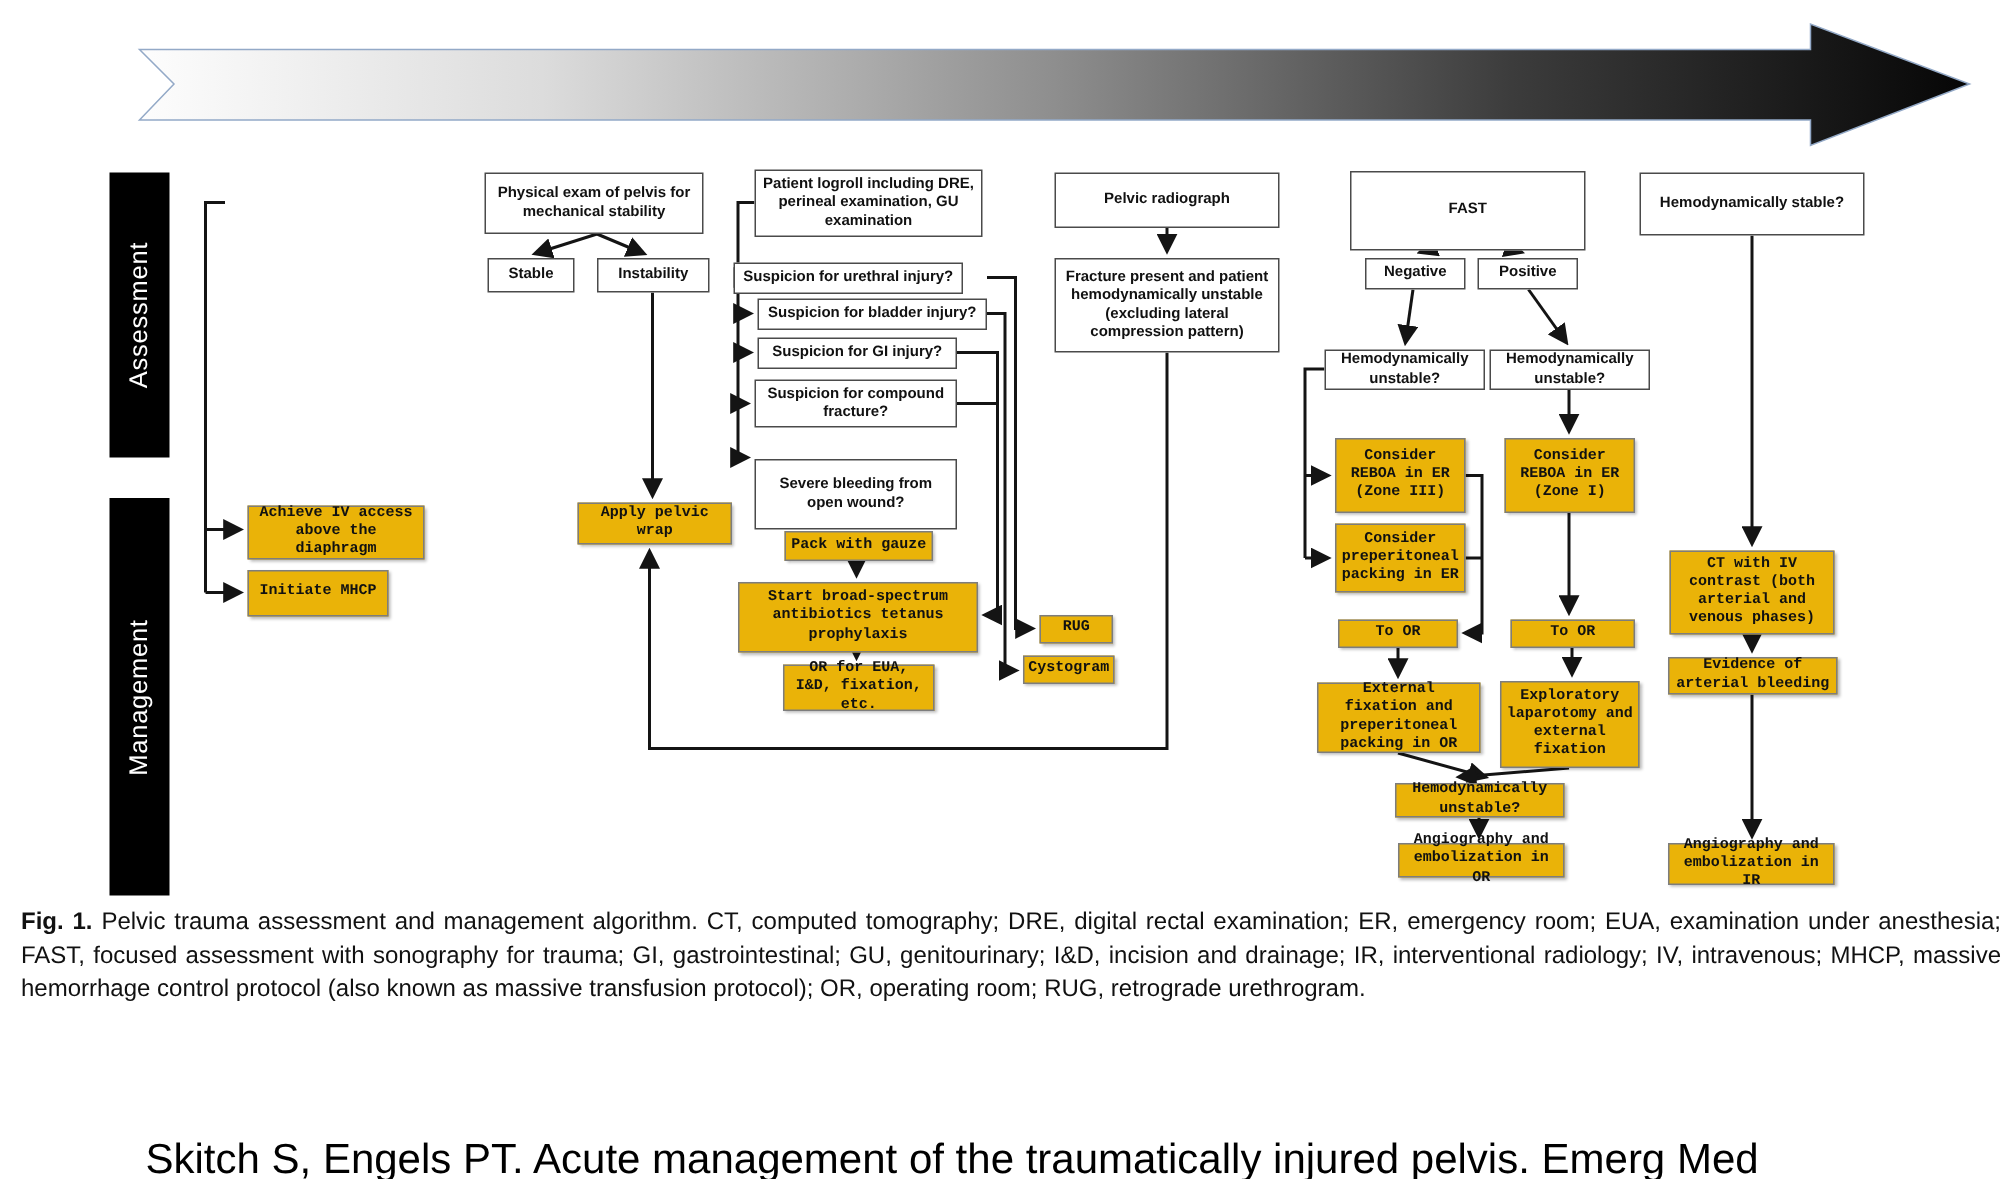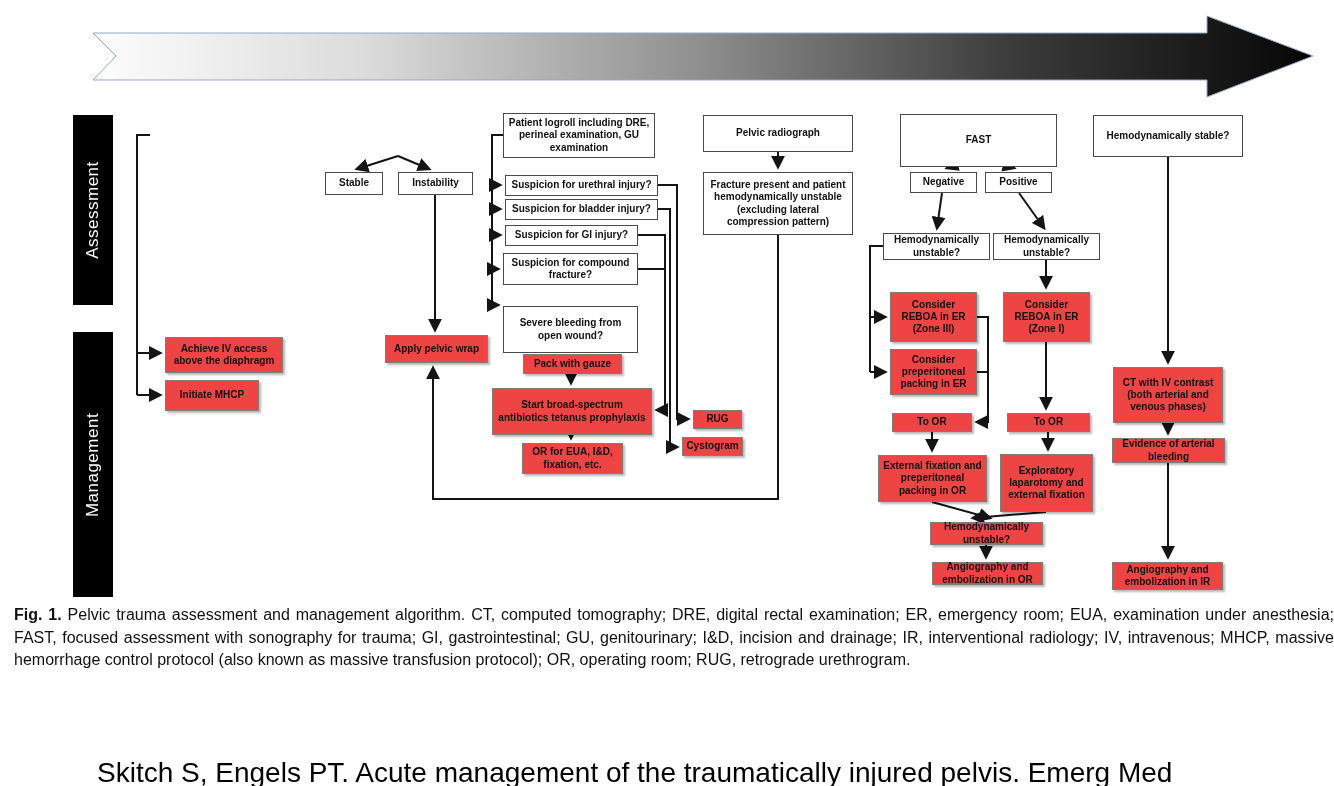--- a/index.html
+++ b/index.html
@@ -3,21 +3,21 @@
 <meta charset="utf-8">
 <style>
   html,body{margin:0;padding:0;background:#ffffff;}
   #page{position:relative;width:1334px;height:786px;background:#ffffff;overflow:hidden;
         font-family:"Liberation Sans",sans-serif;}
   #edges{position:absolute;left:0;top:0;z-index:1;}
   .node{position:absolute;z-index:2;display:flex;align-items:center;justify-content:center;
         text-align:center;font-size:10px;font-weight:600;line-height:1.22;color:#111;
         padding:1px 3px;box-sizing:border-box;}
   .node.w{background:#ffffff;border:1.5px solid #4a4a4a;}
-  .node.g{background:#ef4444;border:1.5px solid #7d7d7d;box-shadow:1.5px 1.5px 2px rgba(0,0,0,.28);}
+  .node.g{background:#eab308;border:1.5px solid #7d7d7d;box-shadow:1.5px 1.5px 2px rgba(0,0,0,.28);font-family:Liberation Mono, monospace;}
   .sidebar{position:absolute;left:73px;width:40px;background:#000;z-index:2;
            display:flex;align-items:center;justify-content:center;}
   .sidebar span{transform:rotate(-90deg);white-space:nowrap;color:#fff;font-size:17px;
                 letter-spacing:.5px;}
   #banner-label{position:absolute;left:440px;top:42px;width:320px;text-align:center;z-index:3;
                 color:#f4f4f4;font-size:23px;}
   #caption{position:absolute;left:14px;top:604px;width:1320px;z-index:2;
            font-size:16px;line-height:1.42;color:#111;text-align:justify;}
   #caption b{font-weight:700;}
   #citation{position:absolute;left:97px;top:753px;width:1100px;z-index:2;
@@ -99,26 +99,27 @@
   <div class="sidebar" style="top:115px;height:190px;">
     <span>Assessment</span>
   </div>
   <div class="sidebar" style="top:332px;height:265px;">
     <span>Management</span>
   </div>
 
   <div class="node g" style="left:165px;top:337px;width:118px;height:36px">Achieve IV access above the diaphragm</div>
   <div class="node g" style="left:165px;top:380px;width:94px;height:31px">Initiate MHCP</div>
 
+  <div class="node w" style="left:323px;top:115px;width:146px;height:41px">Physical exam of pelvis for mechanical stability</div>
   <div class="node w" style="left:325px;top:172px;width:58px;height:23px">Stable</div>
   <div class="node w" style="left:398px;top:172px;width:75px;height:23px">Instability</div>
   <div class="node g" style="left:385px;top:335px;width:103px;height:28px">Apply pelvic wrap</div>
 
   <div class="node w" style="left:503px;top:113px;width:152px;height:45px">Patient logroll including DRE, perineal examination, GU examination</div>
-  <div class="node w" style="left:505px;top:175px;width:153px;height:21px">Suspicion for urethral injury?</div>
+  <div class="node w" style="left:489px;top:175px;width:153px;height:21px">Suspicion for urethral injury?</div>
   <div class="node w" style="left:505px;top:199px;width:153px;height:21px">Suspicion for bladder injury?</div>
   <div class="node w" style="left:505px;top:225px;width:133px;height:21px">Suspicion for GI injury?</div>
   <div class="node w" style="left:503px;top:253px;width:135px;height:32px">Suspicion for compound fracture?</div>
   <div class="node w" style="left:503px;top:306px;width:135px;height:47px">Severe bleeding from open wound?</div>
   <div class="node g" style="left:523px;top:354px;width:99px;height:20px">Pack with gauze</div>
   <div class="node g" style="left:492px;top:388px;width:160px;height:47px">Start broad-spectrum antibiotics tetanus prophylaxis</div>
   <div class="node g" style="left:522px;top:443px;width:101px;height:31px">OR for EUA, I&amp;D, fixation, etc.</div>
   <div class="node g" style="left:693px;top:410px;width:49px;height:19px">RUG</div>
   <div class="node g" style="left:682px;top:437px;width:61px;height:19px">Cystogram</div>
 

